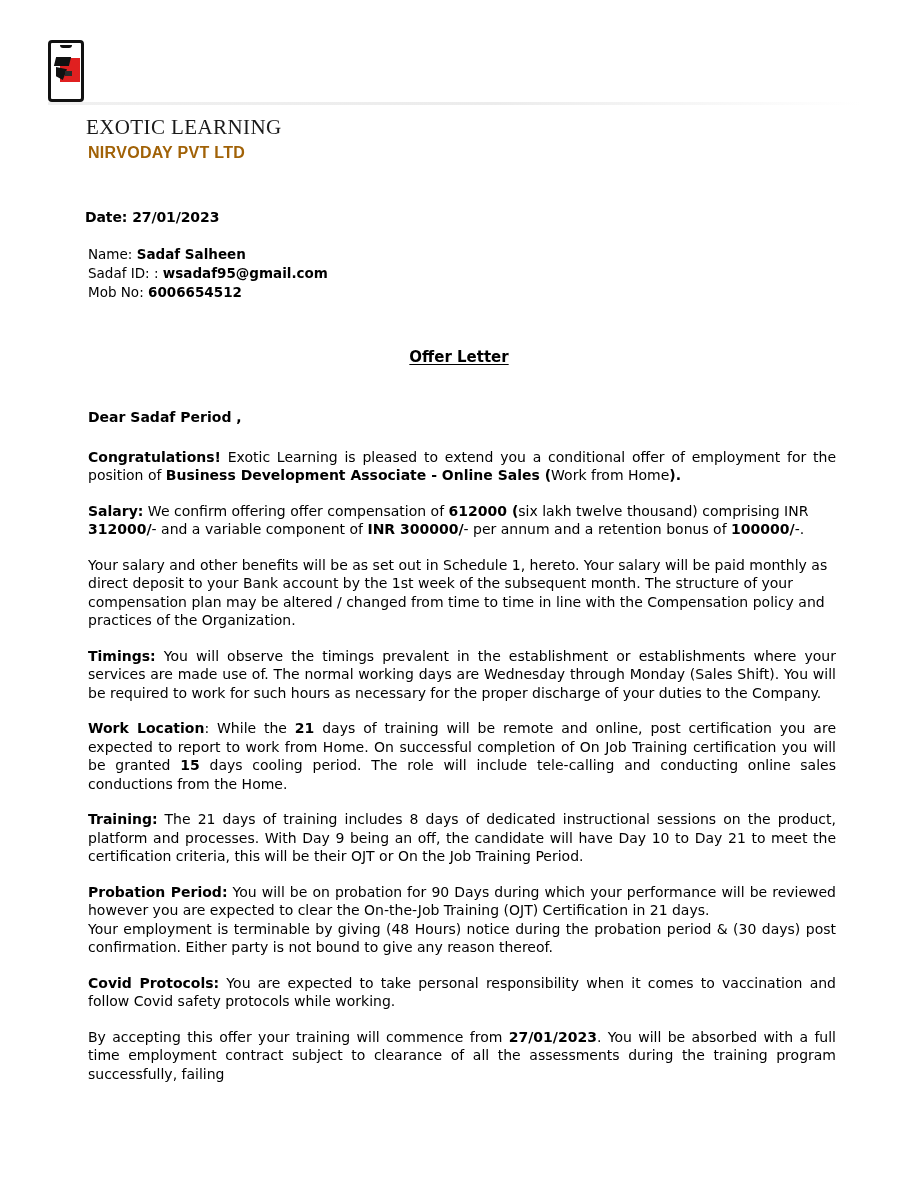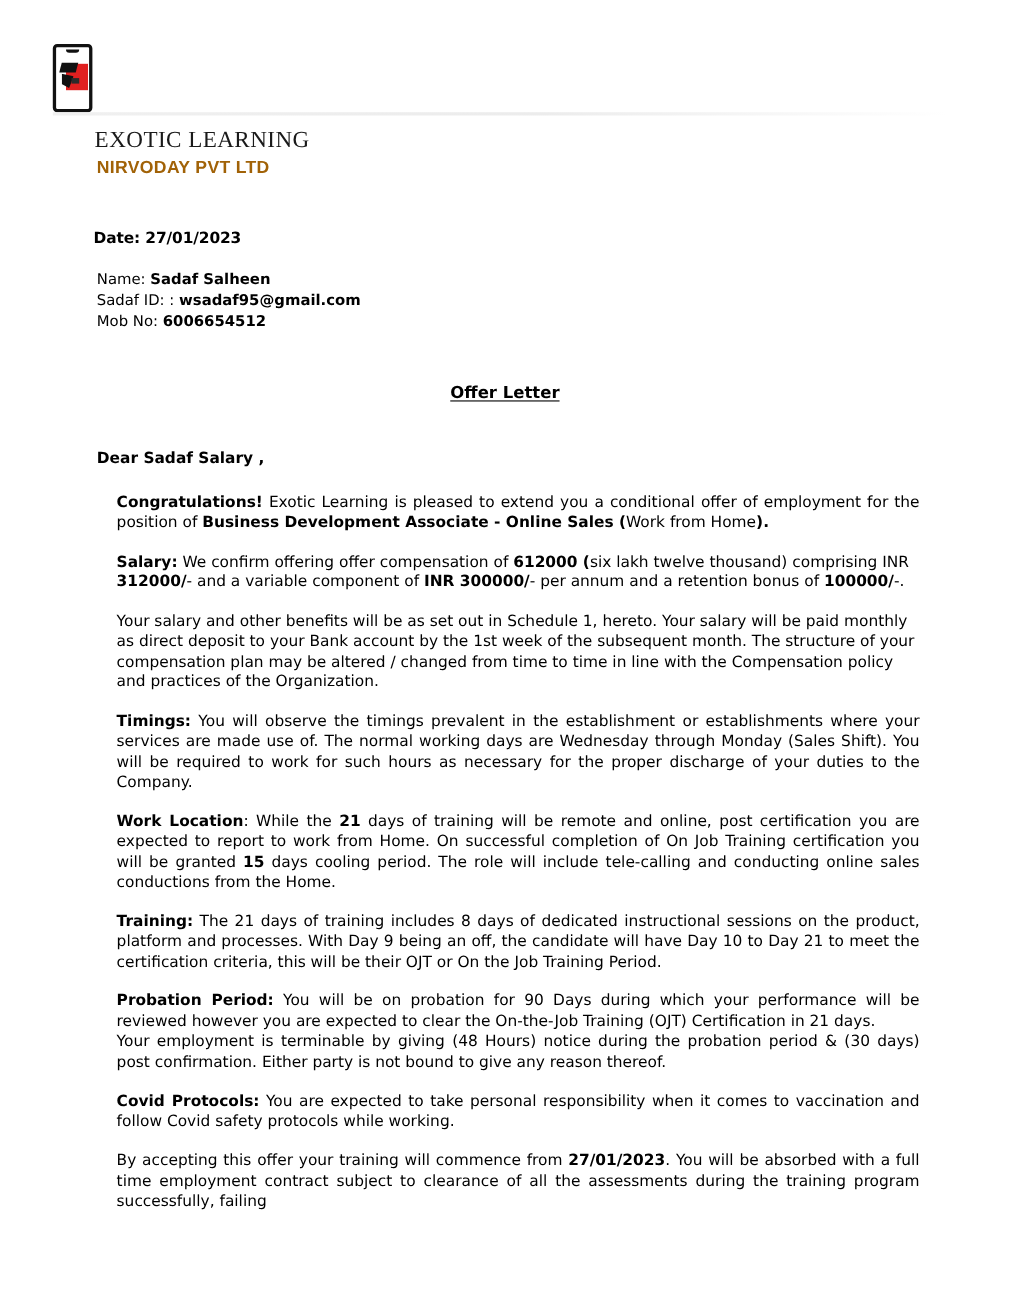--- a/index.html
+++ b/index.html
@@ -160,21 +160,21 @@
   .body-area {
     position: absolute;
     left: 88px;
     top: 408px;
     width: 748px;
     font-size: 14px;
     line-height: 18.5px;
   }
 
   .para {
-    margin: 0 0 17px 18px;
+    margin: 0 0 17px 0;
     text-align: justify;
     text-justify: inter-word;
   }
   .para.left { text-align: left; }
   .para.tight { margin-bottom: 0; }
   .para b, .para strong { font-weight: bold; }
 
   .salutation {
     margin: 0 0 21px 0;
     font-size: 14px;
@@ -221,21 +221,21 @@
     <div>
       <span class="lbl">Mob No:</span>
       <span class="val">6006654512</span>
     </div>
   </div>
 
   <div class="doc-title">Offer Letter</div>
 
   <div class="body-area">
 
-    <p class="salutation">Dear Sadaf Salary ,</p>
+    <p class="salutation">Dear Sadaf Period ,</p>
 
     <p class="para"><b>Congratulations!</b><span> Exotic Learning is pleased to extend you a conditional offer of employment for the position of </span><b>Business Development Associate - Online Sales (</b><span>Work from Home</span><b>).</b></p>
 
 
     <p class="para left"><b>Salary:</b><span> We confirm offering offer compensation of </span><b>612000 (</b><span>six lakh twelve thousand) comprising INR </span><b>312000/</b><span>- and a variable component of </span><b>INR 300000/</b><span>- per annum and a retention bonus of </span><b>100000/</b><span>-.</span></p>
 
     <p class="para left">Your salary and other benefits will be as set out in Schedule 1, hereto. Your salary will be paid monthly as direct deposit to your Bank account by the 1st week of the subsequent month. The structure of your compensation plan may be altered / changed from time to time in line with the Compensation policy and practices of the Organization.</p>
 
     <p class="para"><b>Timings:</b><span> You will observe the timings prevalent in the establishment or establishments where your services are made use of. The normal working days are Wednesday through Monday (Sales Shift). You will be required to work for such hours as necessary for the proper discharge of your duties to the Company.</span></p>
 

